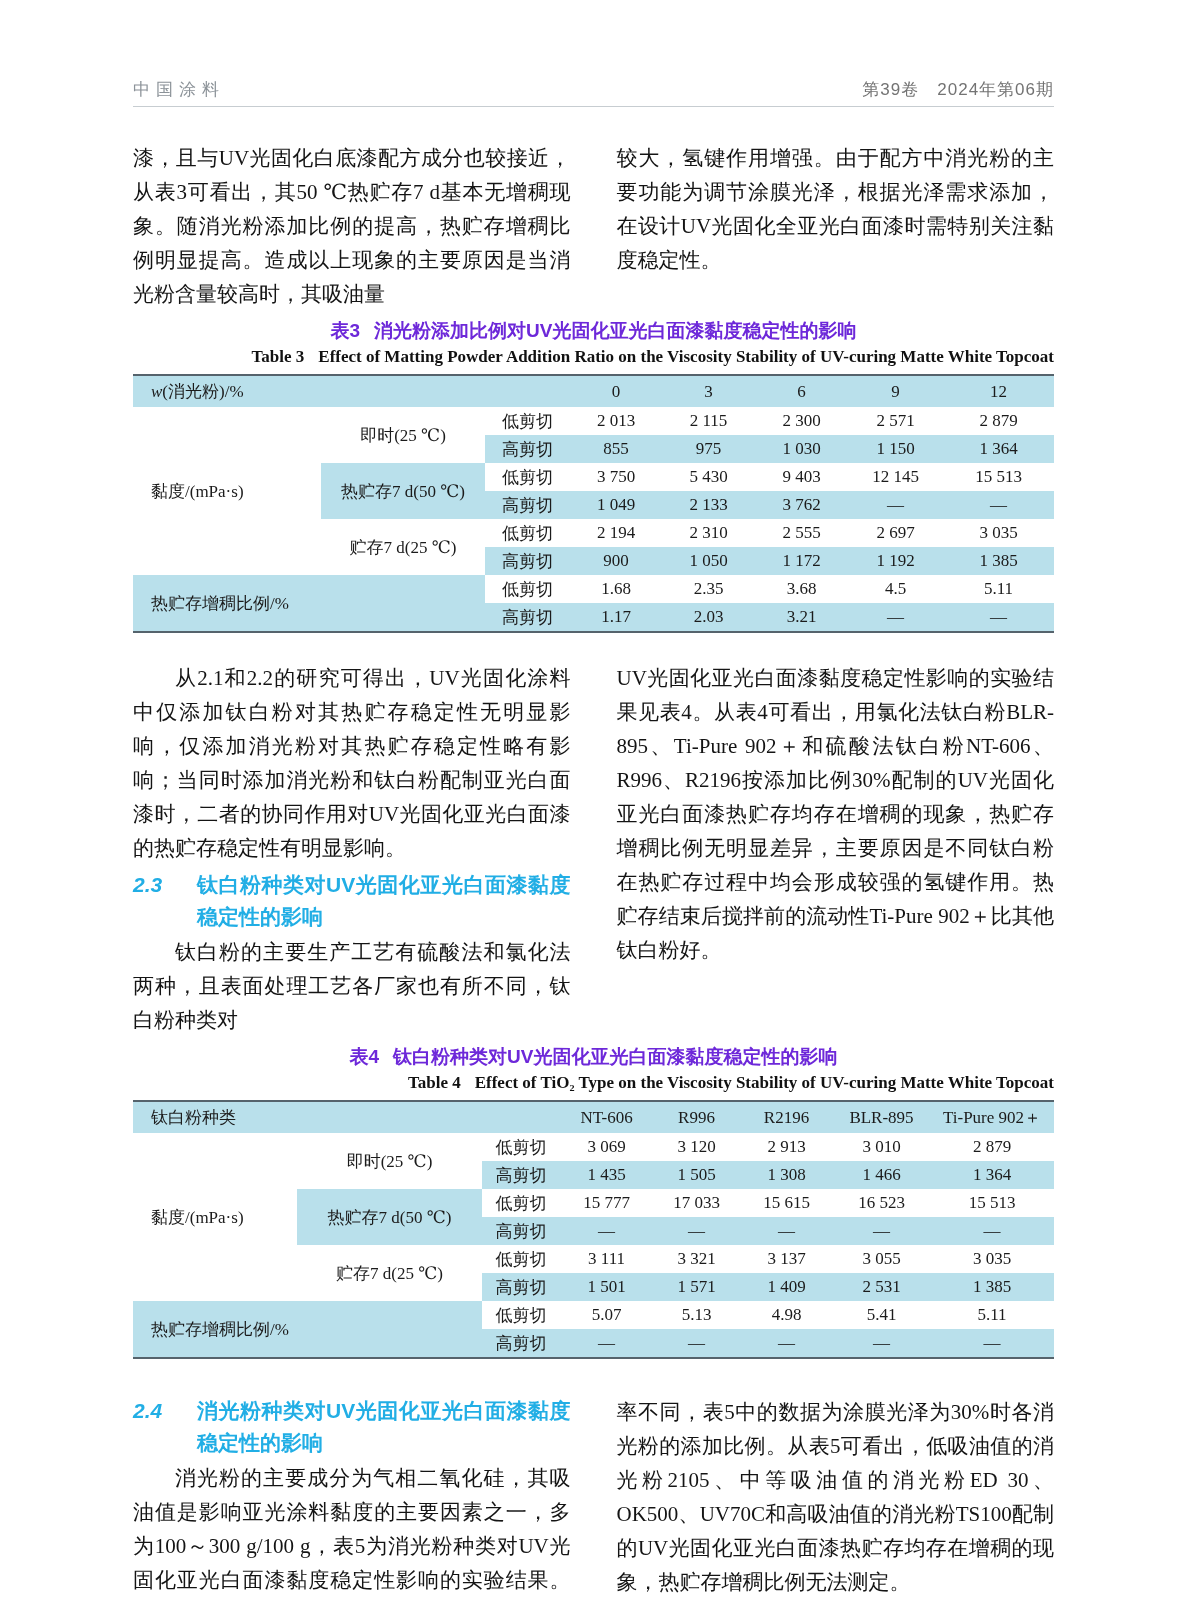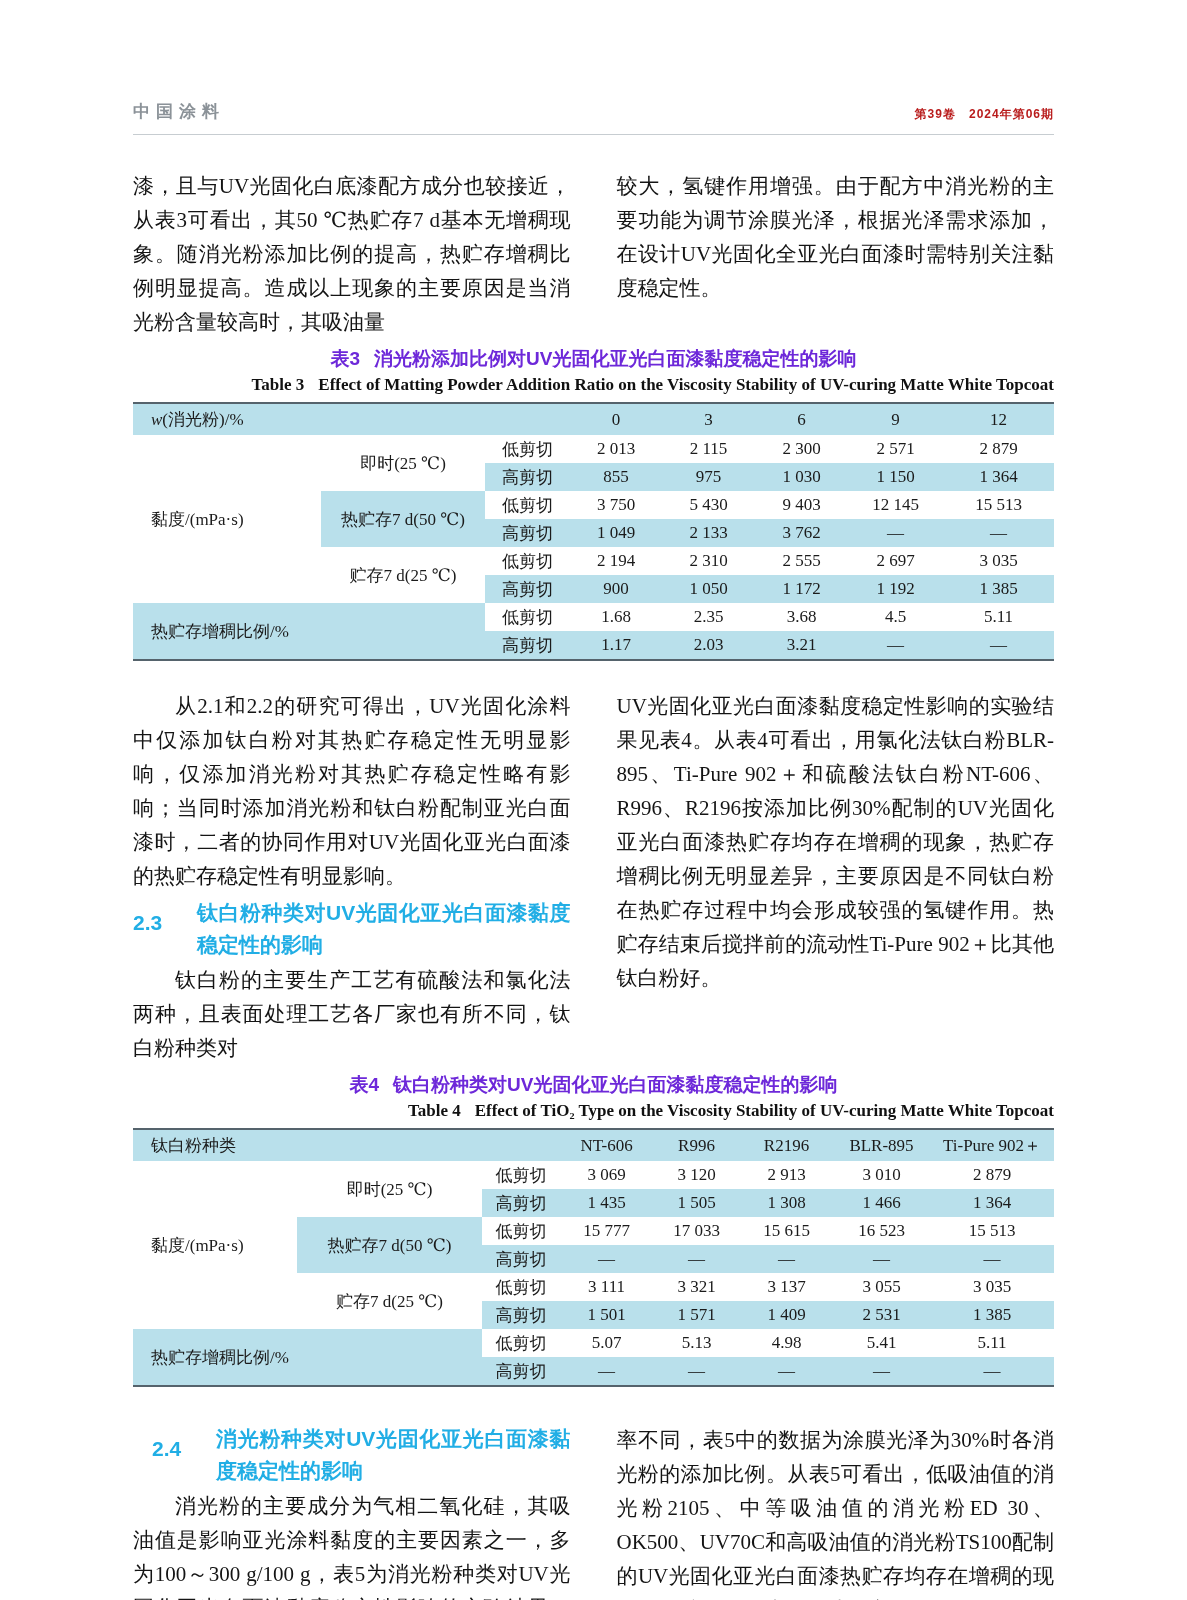--- a/index.html
+++ b/index.html
@@ -2,37 +2,37 @@
 <html><head>
 <meta charset="utf-8">
 <style>
   html,body{margin:0;padding:0;background:#ffffff;}
   body{width:1187px;height:1600px;overflow:hidden;
        font-family:"Liberation Serif","DejaVu Serif",serif;color:#141414;}
   .page{padding:78px 133px 0 133px;}
 
   
   .page-header{display:flex;justify-content:space-between;align-items:flex-end;
-               padding-bottom:11px;border-bottom:1px solid #c7cdd1;font-weight:bold;}
+               padding-bottom:5px;border-bottom:1px solid #c7cdd1;}
   .journal{font-family:"Liberation Sans","DejaVu Sans",sans-serif;font-size:17px;
            color:#8b9298;letter-spacing:6px;}
-  .issue{font-family:"Liberation Sans","DejaVu Sans",sans-serif;font-size:12px;
-         color:#b91c1c;letter-spacing:1px;margin-top:28px;}
+  .issue{font-family:"Liberation Sans","DejaVu Sans",sans-serif;font-size:17px;
+         color:#737373;letter-spacing:1px;}
 
   
   .band{display:flex;gap:46px;margin-top:34px;}
   .col{width:438px;}
   .col p{margin:0;font-size:21px;line-height:34px;text-align:justify;}
   p.indent{text-indent:2em;}
 
   
   .sec-heading{position:relative;padding-left:64px;margin:4px 0 2px 0;
     font-family:"Liberation Sans","DejaVu Sans",sans-serif;font-weight:bold;
     font-size:21px;line-height:32px;color:#21aee5;text-align:justify;}
-  .sec-num{position:absolute;left:0;top:10px;}
+  .sec-num{position:absolute;left:0;top:0;font-style:italic;}
 
   
   .table-block{margin-top:2px;}
   .cap-zh{text-align:center;font-family:"Liberation Sans","DejaVu Sans",sans-serif;
           font-weight:bold;font-size:19px;line-height:27px;color:#6d28d9;}
   .cap-en{text-align:right;font-weight:bold;font-size:17px;line-height:21px;
           color:#111;margin:2px 0 7px 0;}
   .cap-text{margin-left:14px;}
   table{border-collapse:collapse;table-layout:fixed;width:921px;
         border-top:2px solid #55636c;border-bottom:2px solid #55636c;}
@@ -271,21 +271,21 @@
         <td class="blue">—</td>
         <td class="blue">—</td>
         <td class="blue">—</td>
       </tr>
     </tbody>
       </table>
   </div>
 
   <div class="band" style="margin-top:36px;">
     <div class="col">
-      <div class="sec-heading" style="margin-top:0;margin-left:19px;">
+      <div class="sec-heading" style="margin-top:0;">
         <span class="sec-num">2.4</span>
         <span>消光粉种类对UV光固化亚光白面漆黏度稳定性的影响</span>
       </div>
       <p class="indent">消光粉的主要成分为气相二氧化硅，其吸油值是影响亚光涂料黏度的主要因素之一，多为100～300 g/100 g，表5为消光粉种类对UV光固化亚光白面漆黏度稳定性影响的实验结果。由于不同消光粉的消光效</p>
     </div>
     <div class="col">
       <p>率不同，表5中的数据为涂膜光泽为30%时各消光粉的添加比例。从表5可看出，低吸油值的消光粉2105、中等吸油值的消光粉ED 30、OK500、UV70C和高吸油值的消光粉TS100配制的UV光固化亚光白面漆热贮存均存在增稠的现象，热贮存增稠比例无法测定。</p>
     </div>
   </div>
 

